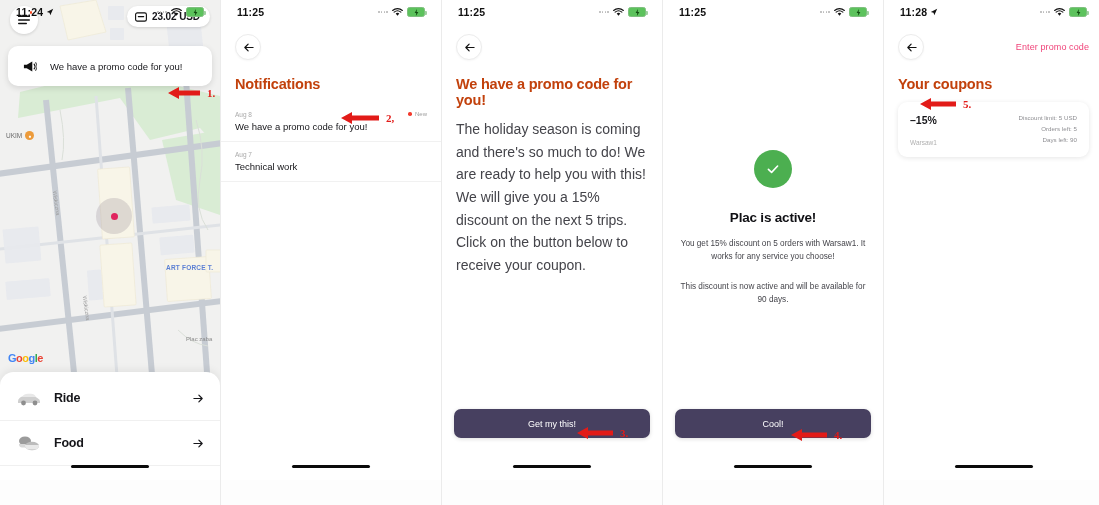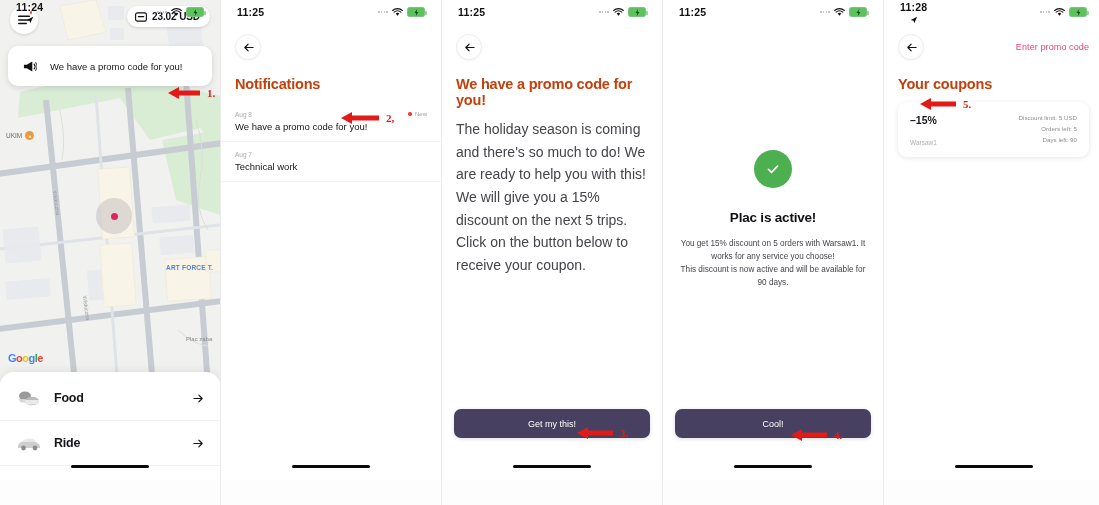--- a/index.html
+++ b/index.html
@@ -24,21 +24,21 @@
   }
   .phone.last{width:219px;flex:0 0 219px;}
 
   
   .statusbar{
     position:relative;height:24px;
     display:flex;align-items:center;justify-content:space-between;
     padding:0 16px;
     z-index:40;
   }
-  .sb-time{font-size:10.5px;font-weight:700;color:#111;letter-spacing:.2px;display:flex;align-items:center;gap:3px;flex-direction:column;}
+  .sb-time{font-size:10.5px;font-weight:700;color:#111;letter-spacing:.2px;display:flex;align-items:center;gap:3px;}
   .loc-arrow{display:inline-block;width:8px;height:8px;}
   .sb-right{display:flex;align-items:center;gap:4px;}
   .sig-dots{display:flex;gap:1.2px;align-items:flex-end;}
   .sig-dots i{display:block;width:1.6px;height:1.6px;border-radius:50%;background:#b9b9b9;}
   .wifi{width:11px;height:9px;}
   .batt{
     width:18px;height:9.5px;border:1px solid #7fbf7f;border-radius:2.5px;
     background:#5cc25c;position:relative;display:flex;align-items:center;justify-content:center;
   }
   .batt:after{content:"";position:absolute;right:-3px;top:2.5px;width:1.6px;height:4px;background:#9fd09f;border-radius:0 1px 1px 0;}
@@ -158,21 +158,21 @@
     display:flex;flex-direction:column;align-items:center;
     padding:0 14px;
   }
   .check-circle{
     width:38px;height:38px;border-radius:50%;background:#4caf50;
     display:flex;align-items:center;justify-content:center;margin-bottom:22px;
   }
   .check-ic{width:16px;height:16px;}
   .success-title{font-size:13.5px;font-weight:700;color:#101014;margin-bottom:12px;letter-spacing:-.2px;}
   .success-p{font-size:8.2px;line-height:1.6;color:#45454b;text-align:center;}
-  .success-p.second{}
+  .success-p.second{margin-top:17px;}
 
   
   .coupon-card{
     margin:0 14px;background:#fff;border-radius:9px;
     box-shadow:0 1px 5px rgba(0,0,0,.10);
     padding:12px 12px 11px 12px;
     display:flex;justify-content:space-between;align-items:flex-start;
     min-height:52px;
   }
   .coupon-left{display:flex;flex-direction:column;gap:13px;}
@@ -332,41 +332,41 @@
           </svg>
         </div>
         <div class="toast-txt">We have a promo code for you!</div>
       </div>
     </div>
 
     <div class="sheet">
       <div class="sheet-row">
         <span class="sheet-ic">
           <svg viewBox="0 0 26 22" width="26" height="22">
+            <path d="M2 14 q1 -4 4.5 -4.6 h11 Q22 10 24 14 v2 H2 Z" fill="#cfcfcf"></path>
+            <path d="M6 10 q2 -3.2 6 -3.2 h3 q3.4 0 5 3.2 Z" fill="#e8e8e8"></path>
+            <circle cx="7.5" cy="16" r="2.4" fill="#8e8e8e"></circle>
+            <circle cx="19" cy="16" r="2.4" fill="#8e8e8e"></circle>
+          </svg>
+        </span>
+        <span class="sheet-label">Ride</span>
+        <svg class="chev" viewBox="0 0 12 12">
+            <path d="M1 6 H10 M6.4 2.4 L10 6 L6.4 9.6" stroke="#16161a" stroke-width="1.3" fill="none" stroke-linecap="round" stroke-linejoin="round"></path>
+          </svg>
+      </div>
+      <div class="sheet-row">
+        <span class="sheet-ic">
+          <svg viewBox="0 0 26 22" width="26" height="22">
             <ellipse cx="9" cy="9" rx="6" ry="4.6" fill="#9b9b9b"></ellipse>
             <path d="M3 12 h12 a3 3 0 0 1 -3 3.4 h-6 a3 3 0 0 1 -3 -3.4" fill="#d8d8d8"></path>
             <ellipse cx="16" cy="14" rx="7" ry="4.2" fill="#bcbcbc"></ellipse>
             <path d="M9 13 h14 a4 4 0 0 1 -4 4.6 h-6 a4 4 0 0 1 -4 -4.6" fill="#e9e9e9"></path>
           </svg>
         </span>
         <span class="sheet-label">Food</span>
-        <svg class="chev" viewBox="0 0 12 12">
-            <path d="M1 6 H10 M6.4 2.4 L10 6 L6.4 9.6" stroke="#16161a" stroke-width="1.3" fill="none" stroke-linecap="round" stroke-linejoin="round"></path>
-          </svg>
-      </div>
-      <div class="sheet-row">
-        <span class="sheet-ic">
-          <svg viewBox="0 0 26 22" width="26" height="22">
-            <path d="M2 14 q1 -4 4.5 -4.6 h11 Q22 10 24 14 v2 H2 Z" fill="#cfcfcf"></path>
-            <path d="M6 10 q2 -3.2 6 -3.2 h3 q3.4 0 5 3.2 Z" fill="#e8e8e8"></path>
-            <circle cx="7.5" cy="16" r="2.4" fill="#8e8e8e"></circle>
-            <circle cx="19" cy="16" r="2.4" fill="#8e8e8e"></circle>
-          </svg>
-        </span>
-        <span class="sheet-label">Ride</span>
         <svg class="chev" viewBox="0 0 12 12">
             <path d="M1 6 H10 M6.4 2.4 L10 6 L6.4 9.6" stroke="#16161a" stroke-width="1.3" fill="none" stroke-linecap="round" stroke-linejoin="round"></path>
           </svg>
       </div>
       <div class="home-ind"></div>
     </div>
 
     <div class="anno" style="left:168px;top:86px;">
       <svg width="32" height="14" viewBox="0 0 32 14">
         <path d="M0 7 L11 1 V4.6 H32 V9.4 H11 V13 Z" fill="#e21b18"></path>

